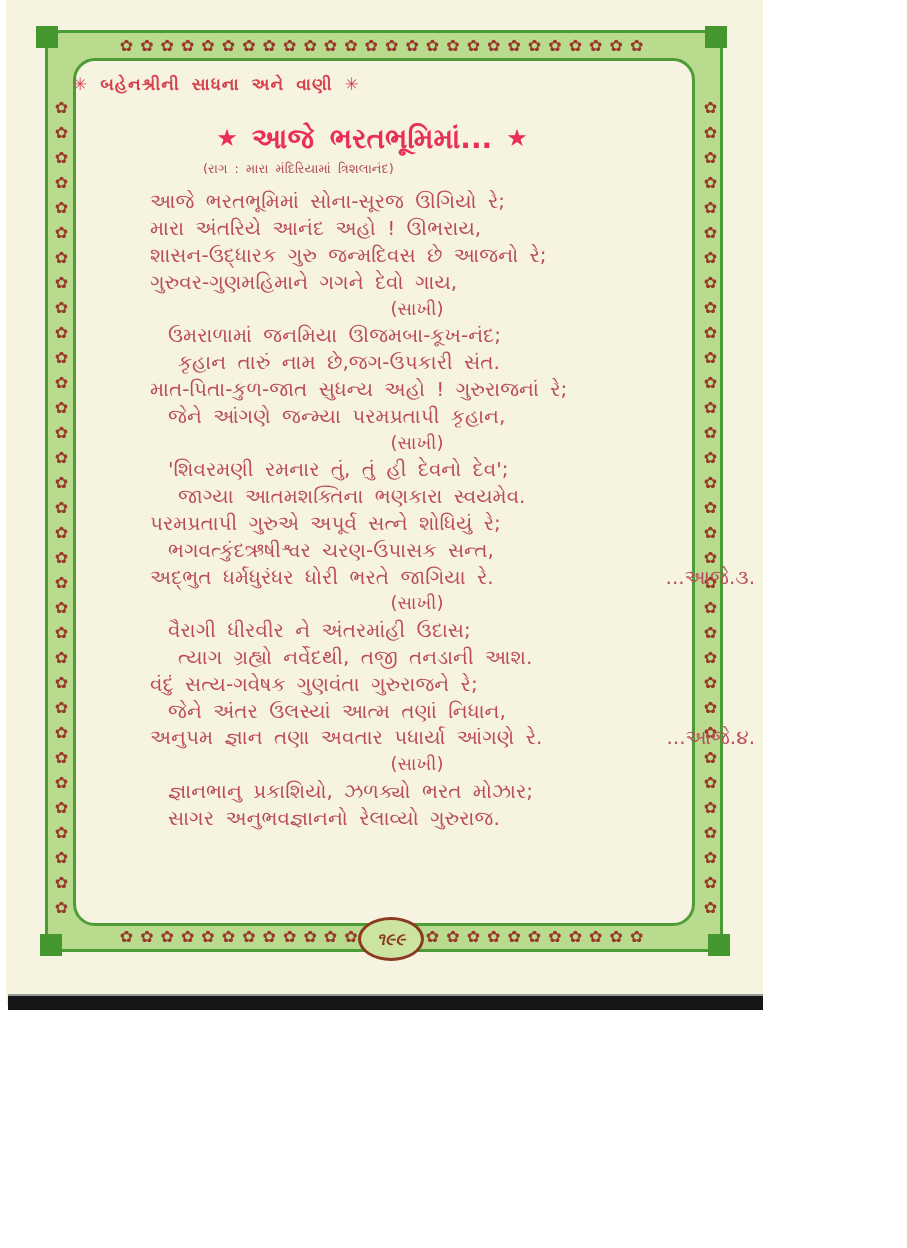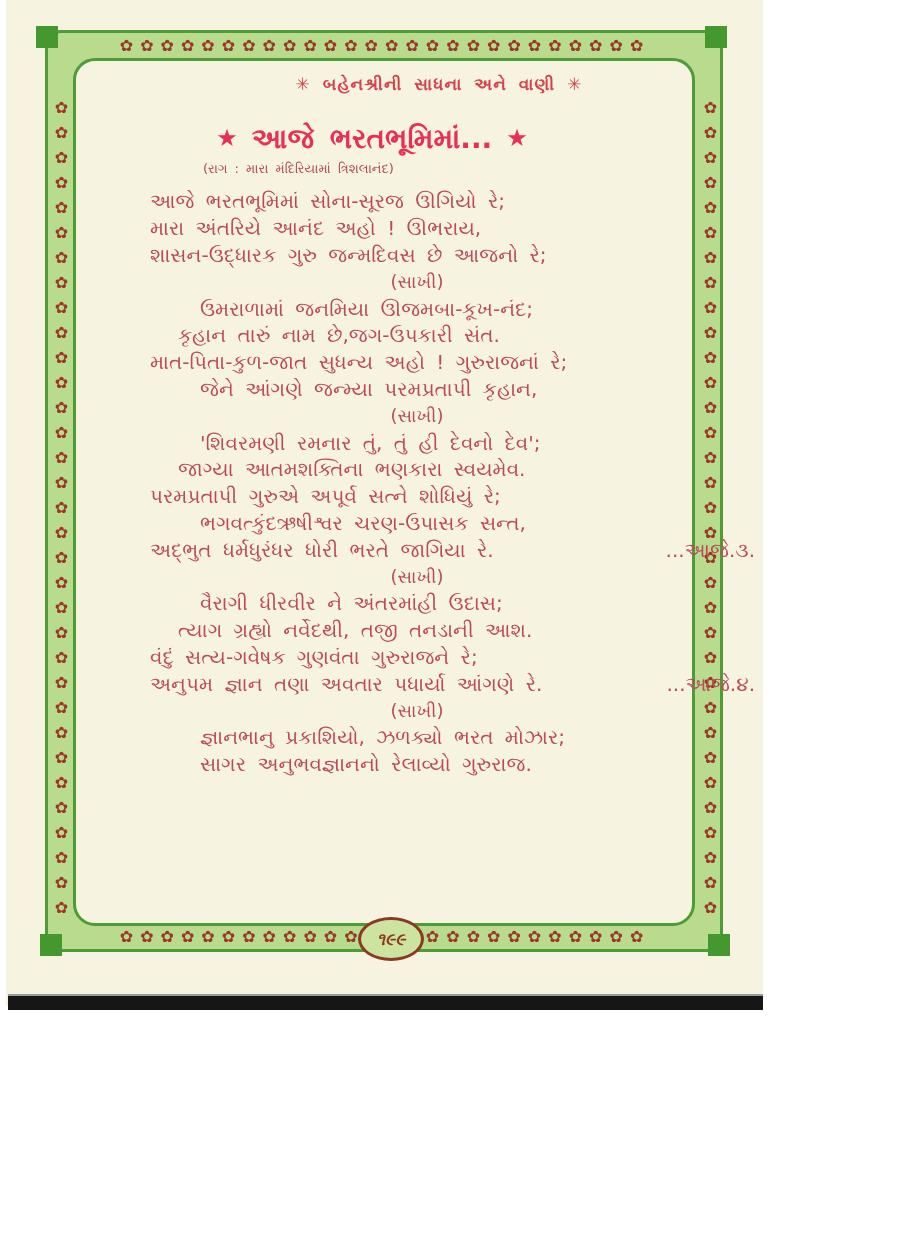--- a/index.html
+++ b/index.html
@@ -41,21 +41,21 @@
   .fs-left{left:42px;} .fs-right{left:691px;}
   
   .badge{
     position:absolute;left:352px;top:917px;width:66px;height:44px;
     background:#cde3a0;border:3px solid #8a3a22;border-radius:50%;
     box-sizing:border-box;display:flex;align-items:center;justify-content:center;
     color:#8a3a22;font-size:17px;font-weight:bold;font-style:italic;z-index:3;
   }
   
   .running-header{
-    position:absolute;left:67px;top:74px;width:732px;text-align:center;
+    position:absolute;left:67px;top:74px;width:732px;
     color:#d6424e;font-size:17px;font-weight:bold;letter-spacing:1px;
     word-spacing:5px;
   }
   .song-title{
     position:absolute;left:55px;top:122px;width:622px;text-align:center;
     color:#ea2f57;font-size:28px;font-weight:bold;word-spacing:6px;
   }
   .song-title .star{font-size:24px;padding:0 14px;position:relative;top:-2px;}
   .raga-line{
     position:absolute;left:197px;top:161px;
@@ -65,21 +65,21 @@
   .poem{
     position:absolute;left:67px;top:188px;width:688px;
     color:#bb4a5c;font-size:20px;
   }
   .row{
     height:26.8px;display:flex;align-items:center;word-spacing:5px;
     white-space:nowrap;
   }
   .row.center{justify-content:center;font-size:18px;word-spacing:1px;text-align:center;}
   .row .t{padding-left:77px;}
-  .row .t.ind1{padding-left:95px;margin-left:32px;}
+  .row .t.ind1{padding-left:95px;}
   .row .t.ind2{padding-left:105px;}
   .row .refrain{margin-left:auto;margin-right:6px;}
   
   .book-edge{
     position:absolute;left:2px;top:994px;width:755px;height:14px;
     background:#161616;border-top:2px solid #9a9a96;
   }
 </style>
 </head>
 <body>
@@ -118,20 +118,23 @@
   <div class="poem" id="poem">
       <div class="row">
         <span class="t ind0">આજે ભરતભૂમિમાં  સોના-સૂરજ ઊગિયો રે;</span>
       </div>
       <div class="row">
         <span class="t ind0">મારા  અંતરિયે  આનંદ અહો !  ઊભરાય,</span>
       </div>
       <div class="row">
         <span class="t ind0">શાસન-ઉદ્ધારક ગુરુ જન્મદિવસ છે આજનો રે;</span>
       </div>
+      <div class="row">
+        <span class="t ind0">ગુરુવર-ગુણમહિમાને  ગગને  દેવો  ગાય,</span>
+      </div>
       <div class="row center">(સાખી)</div>
       <div class="row">
         <span class="t ind1">ઉમરાળામાં  જનમિયા  ઊજમબા-કૂખ-નંદ;</span>
       </div>
       <div class="row">
         <span class="t ind2">કૃહાન  તારું  નામ  છે,જગ-ઉપકારી  સંત.</span>
       </div>
       <div class="row">
         <span class="t ind0">માત-પિતા-કુળ-જાત  સુધન્ય અહો ! ગુરુરાજનાં રે;</span>
       </div>
@@ -159,20 +162,23 @@
       <div class="row">
         <span class="t ind1">વૈરાગી   ધીરવીર  ને  અંતરમાંહી  ઉદાસ;</span>
       </div>
       <div class="row">
         <span class="t ind2">ત્યાગ ગ્રહ્યો  નર્વેદથી, તજી તનડાની આશ.</span>
       </div>
       <div class="row">
         <span class="t ind0">વંદું  સત્ય-ગવેષક  ગુણવંતા  ગુરુરાજને  રે;</span>
       </div>
       <div class="row">
+        <span class="t ind1">જેને અંતર   ઉલસ્યાં  આત્મ  તણાં   નિધાન,</span>
+      </div>
+      <div class="row">
         <span class="t ind0">અનુપમ જ્ઞાન  તણા  અવતાર  પધાર્યા આંગણે રે.</span>
         <span class="refrain">...આજે.૪.</span>
       </div>
       <div class="row center">(સાખી)</div>
       <div class="row">
         <span class="t ind1">જ્ઞાનભાનુ પ્રકાશિયો, ઝળક્યો ભરત મોઝાર;</span>
       </div>
       <div class="row">
         <span class="t ind1">સાગર  અનુભવજ્ઞાનનો  રેલાવ્યો  ગુરુરાજ.</span>
       </div>

